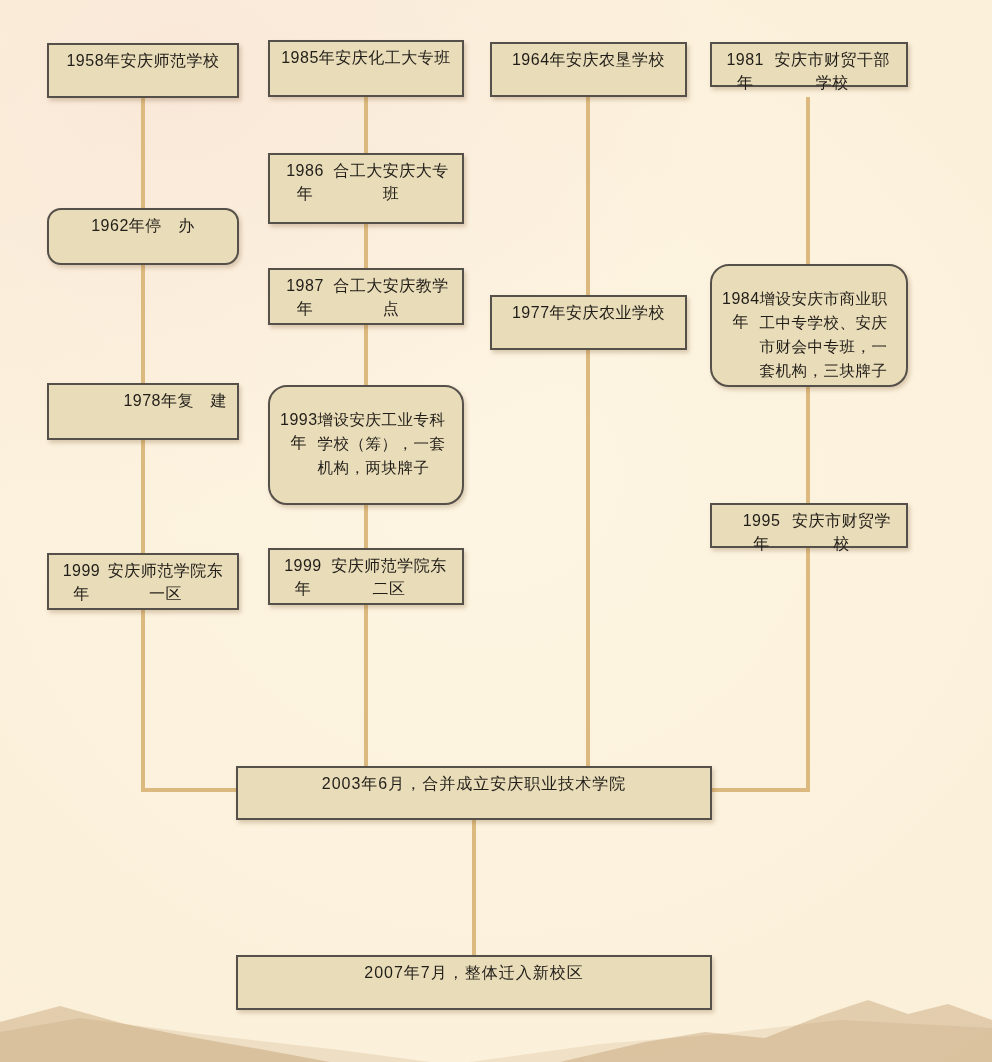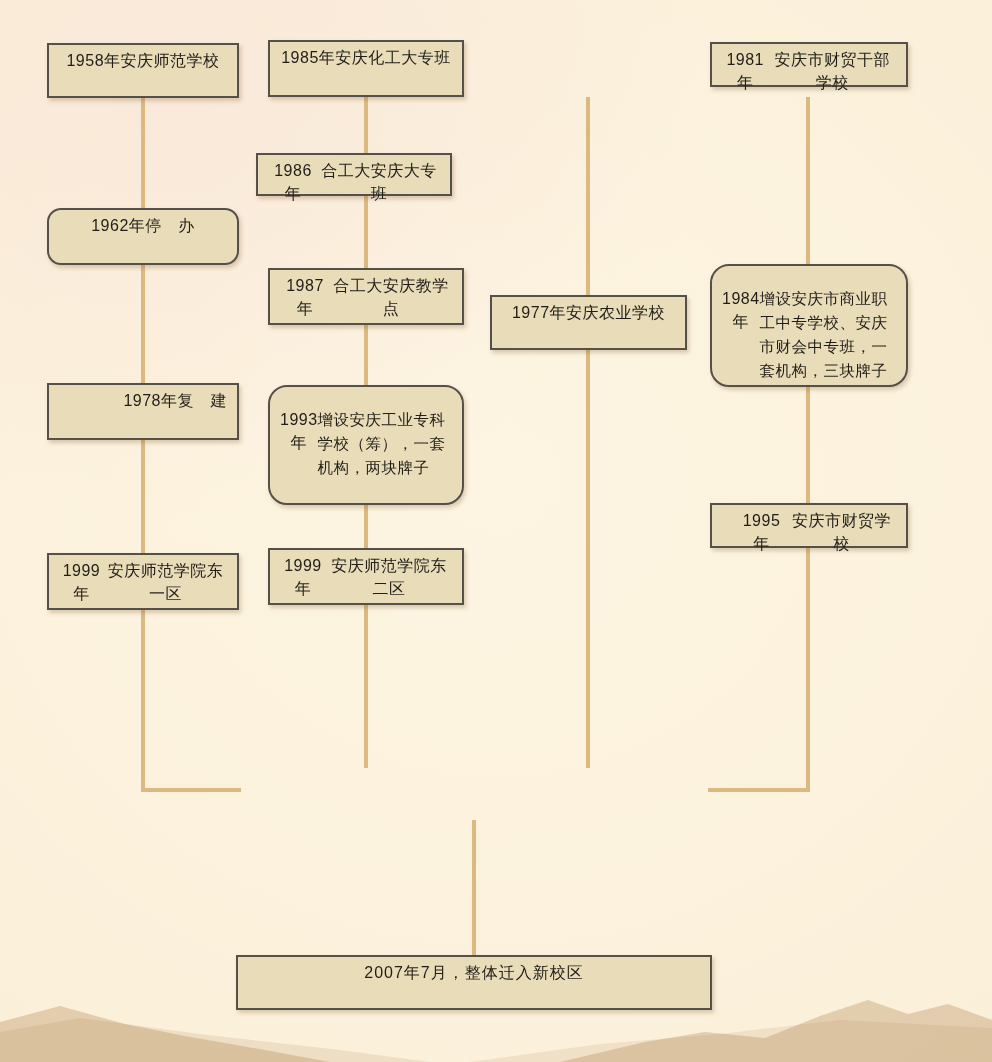--- a/index.html
+++ b/index.html
@@ -92,52 +92,59 @@
   </div>
   <div class="node" style="left:47px; top:553px; width:192px; height:57px;">
     <div class="year">1999年</div>
     <div class="label">安庆师范学院东一区</div>
   </div>
 
   <div class="node" style="left:268px; top:40px; width:196px; height:57px;">
     <div class="year">1985年</div>
     <div class="label">安庆化工大专班</div>
   </div>
-  <div class="node" style="left:256px; top:153px; width:196px; height:43px;">
+  <div class="node" style="left:268px; top:153px; width:196px; height:71px;">
     <div class="year">1986年</div>
     <div class="label">合工大安庆大专班</div>
   </div>
   <div class="node" style="left:268px; top:268px; width:196px; height:57px;">
     <div class="year">1987年</div>
     <div class="label">合工大安庆教学点</div>
   </div>
   <div class="node tall" style="left:268px; top:385px; width:196px; height:120px;">
     <div class="year">1993年</div>
     <div class="label">增设安庆工业专科学校（筹），一套机构，两块牌子</div>
   </div>
   <div class="node" style="left:268px; top:548px; width:196px; height:57px;">
     <div class="year">1999年</div>
     <div class="label">安庆师范学院东二区</div>
   </div>
 
+  <div class="node" style="left:490px; top:42px; width:197px; height:55px;">
+    <div class="year">1964年</div>
+    <div class="label">安庆农垦学校</div>
+  </div>
   <div class="node" style="left:490px; top:295px; width:197px; height:55px;">
     <div class="year">1977年</div>
     <div class="label">安庆农业学校</div>
   </div>
 
   <div class="node" style="left:710px; top:42px; width:198px; height:45px;">
     <div class="year">1981年</div>
     <div class="label">安庆市财贸干部学校</div>
   </div>
   <div class="node tall" style="left:710px; top:264px; width:198px; height:123px;">
     <div class="year">1984年</div>
     <div class="label">增设安庆市商业职工中专学校、安庆市财会中专班，一套机构，三块牌子</div>
   </div>
   <div class="node" style="left:710px; top:503px; width:198px; height:45px;padding-left:24px;">
     <div class="year">1995年</div>
     <div class="label">安庆市财贸学校</div>
   </div>
 
+  <div class="node wide" style="left:236px; top:766px; width:476px; height:54px;">
+    <div class="label">2003年6月，合并成立安庆职业技术学院</div>
+  </div>
   <div class="node wide" style="left:236px; top:955px; width:476px; height:55px;">
     <div class="label">2007年7月，整体迁入新校区</div>
   </div>
 
 </div>
 
 </body></html>

